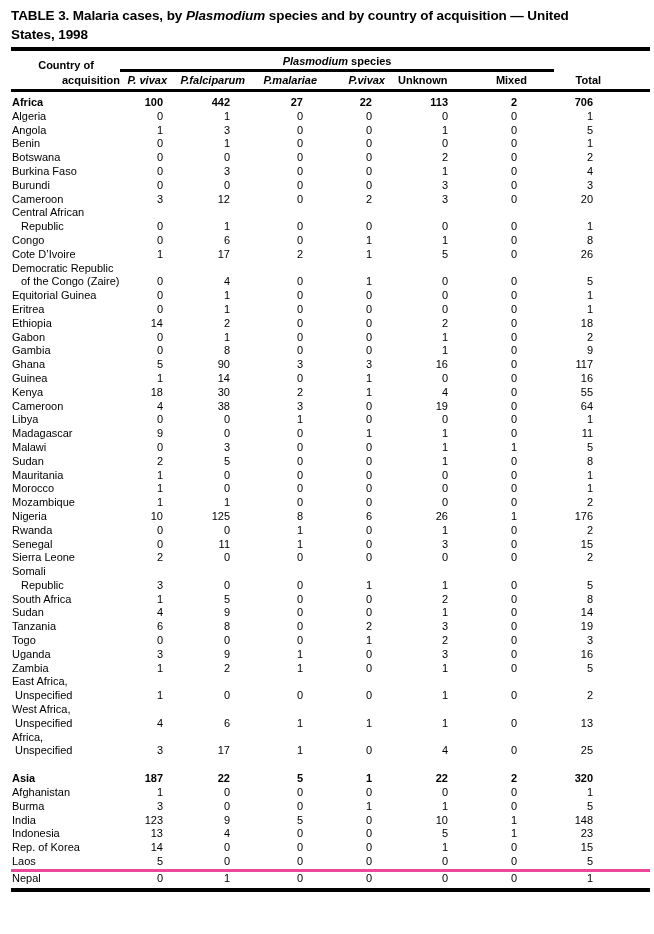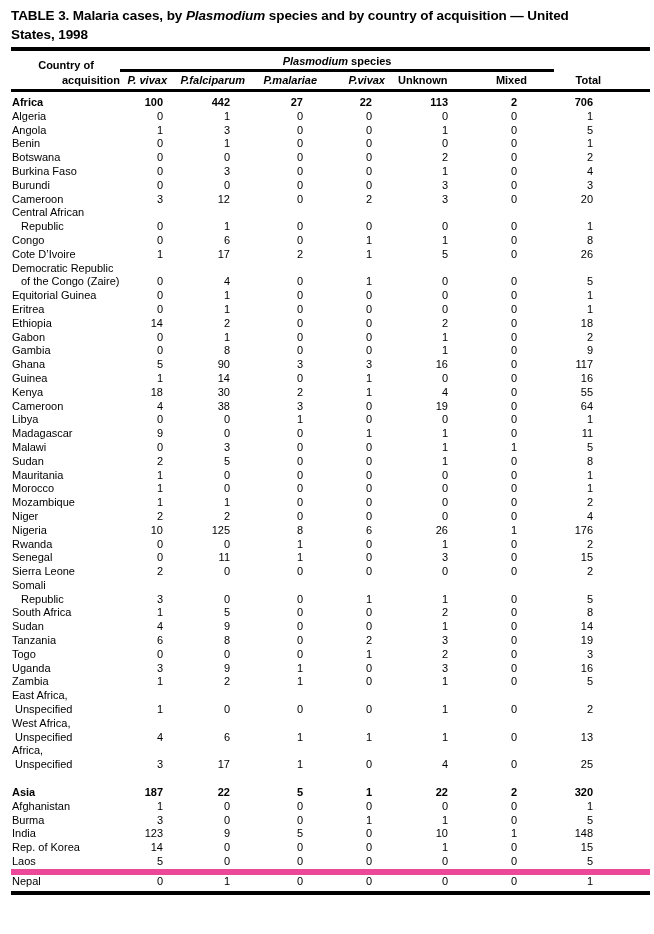--- a/index.html
+++ b/index.html
@@ -45,21 +45,21 @@
   td.label { text-align:left; padding-left:1px; white-space:nowrap; overflow:visible; }
   td.num { text-align:right; white-space:nowrap; }
   
   .v0 { padding-right:9px; }  .v1 { padding-right:22px; }
   .v2 { padding-right:21px; } .v3 { padding-right:26px; }
   .v4 { padding-right:10px; } .v5 { padding-right:37px; }
   .v6 { padding-right:57px; }
 
   tr.bold td { font-weight:bold; }
   tr.spacer-row td { height:14px; }
-  tr.rule-top td { border-top:6px solid #ec4899; }
+  tr.rule-top td { border-top:3px solid #ec4899; }
   tbody tr:last-child td { padding-bottom:2px; }
 </style>
 </head>
 <body>
 
 <div class="page">
 
   <div class="title">
       <div class="tline"><span>TABLE 3. Malaria cases, by </span><i>Plasmodium</i><span> species and by country of acquisition — United</span></div>
       <div class="tline"><span>States, 1998</span></div>
@@ -430,32 +430,20 @@
           <td class="num v0">1</td>
           <td class="num v1">1</td>
           <td class="num v2">0</td>
           <td class="num v3">0</td>
           <td class="num v4">0</td>
           <td class="num v5">0</td>
           <td class="num v6">2</td>
         </tr>
         <tr>
           <td class="label">
-            <div>Niger</div>
-          </td>
-          <td class="num v0">2</td>
-          <td class="num v1">2</td>
-          <td class="num v2">0</td>
-          <td class="num v3">0</td>
-          <td class="num v4">0</td>
-          <td class="num v5">0</td>
-          <td class="num v6">4</td>
-        </tr>
-        <tr>
-          <td class="label">
             <div>Nigeria</div>
           </td>
           <td class="num v0">10</td>
           <td class="num v1">125</td>
           <td class="num v2">8</td>
           <td class="num v3">6</td>
           <td class="num v4">26</td>
           <td class="num v5">1</td>
           <td class="num v6">176</td>
         </tr>
@@ -665,20 +653,32 @@
           <td class="num v0">123</td>
           <td class="num v1">9</td>
           <td class="num v2">5</td>
           <td class="num v3">0</td>
           <td class="num v4">10</td>
           <td class="num v5">1</td>
           <td class="num v6">148</td>
         </tr>
         <tr>
           <td class="label">
+            <div>Indonesia</div>
+          </td>
+          <td class="num v0">13</td>
+          <td class="num v1">4</td>
+          <td class="num v2">0</td>
+          <td class="num v3">0</td>
+          <td class="num v4">5</td>
+          <td class="num v5">1</td>
+          <td class="num v6">23</td>
+        </tr>
+        <tr>
+          <td class="label">
             <div>Rep. of Korea</div>
           </td>
           <td class="num v0">14</td>
           <td class="num v1">0</td>
           <td class="num v2">0</td>
           <td class="num v3">0</td>
           <td class="num v4">1</td>
           <td class="num v5">0</td>
           <td class="num v6">15</td>
         </tr>

